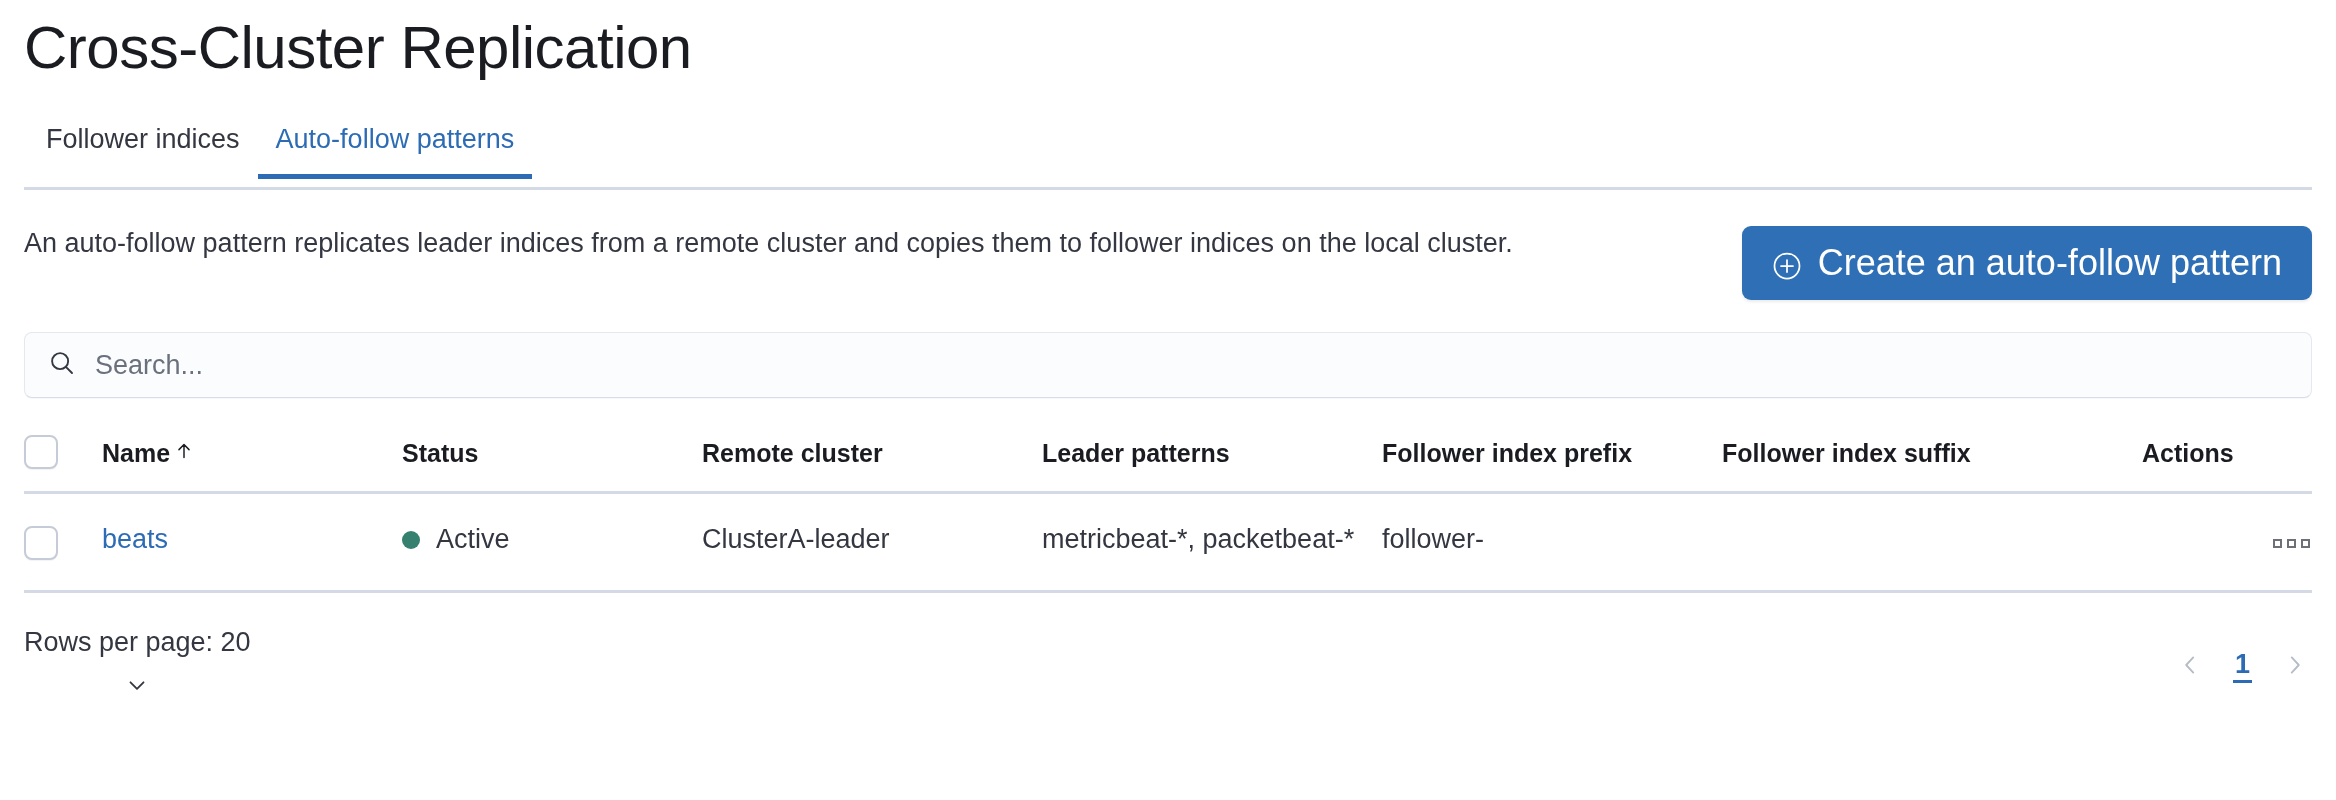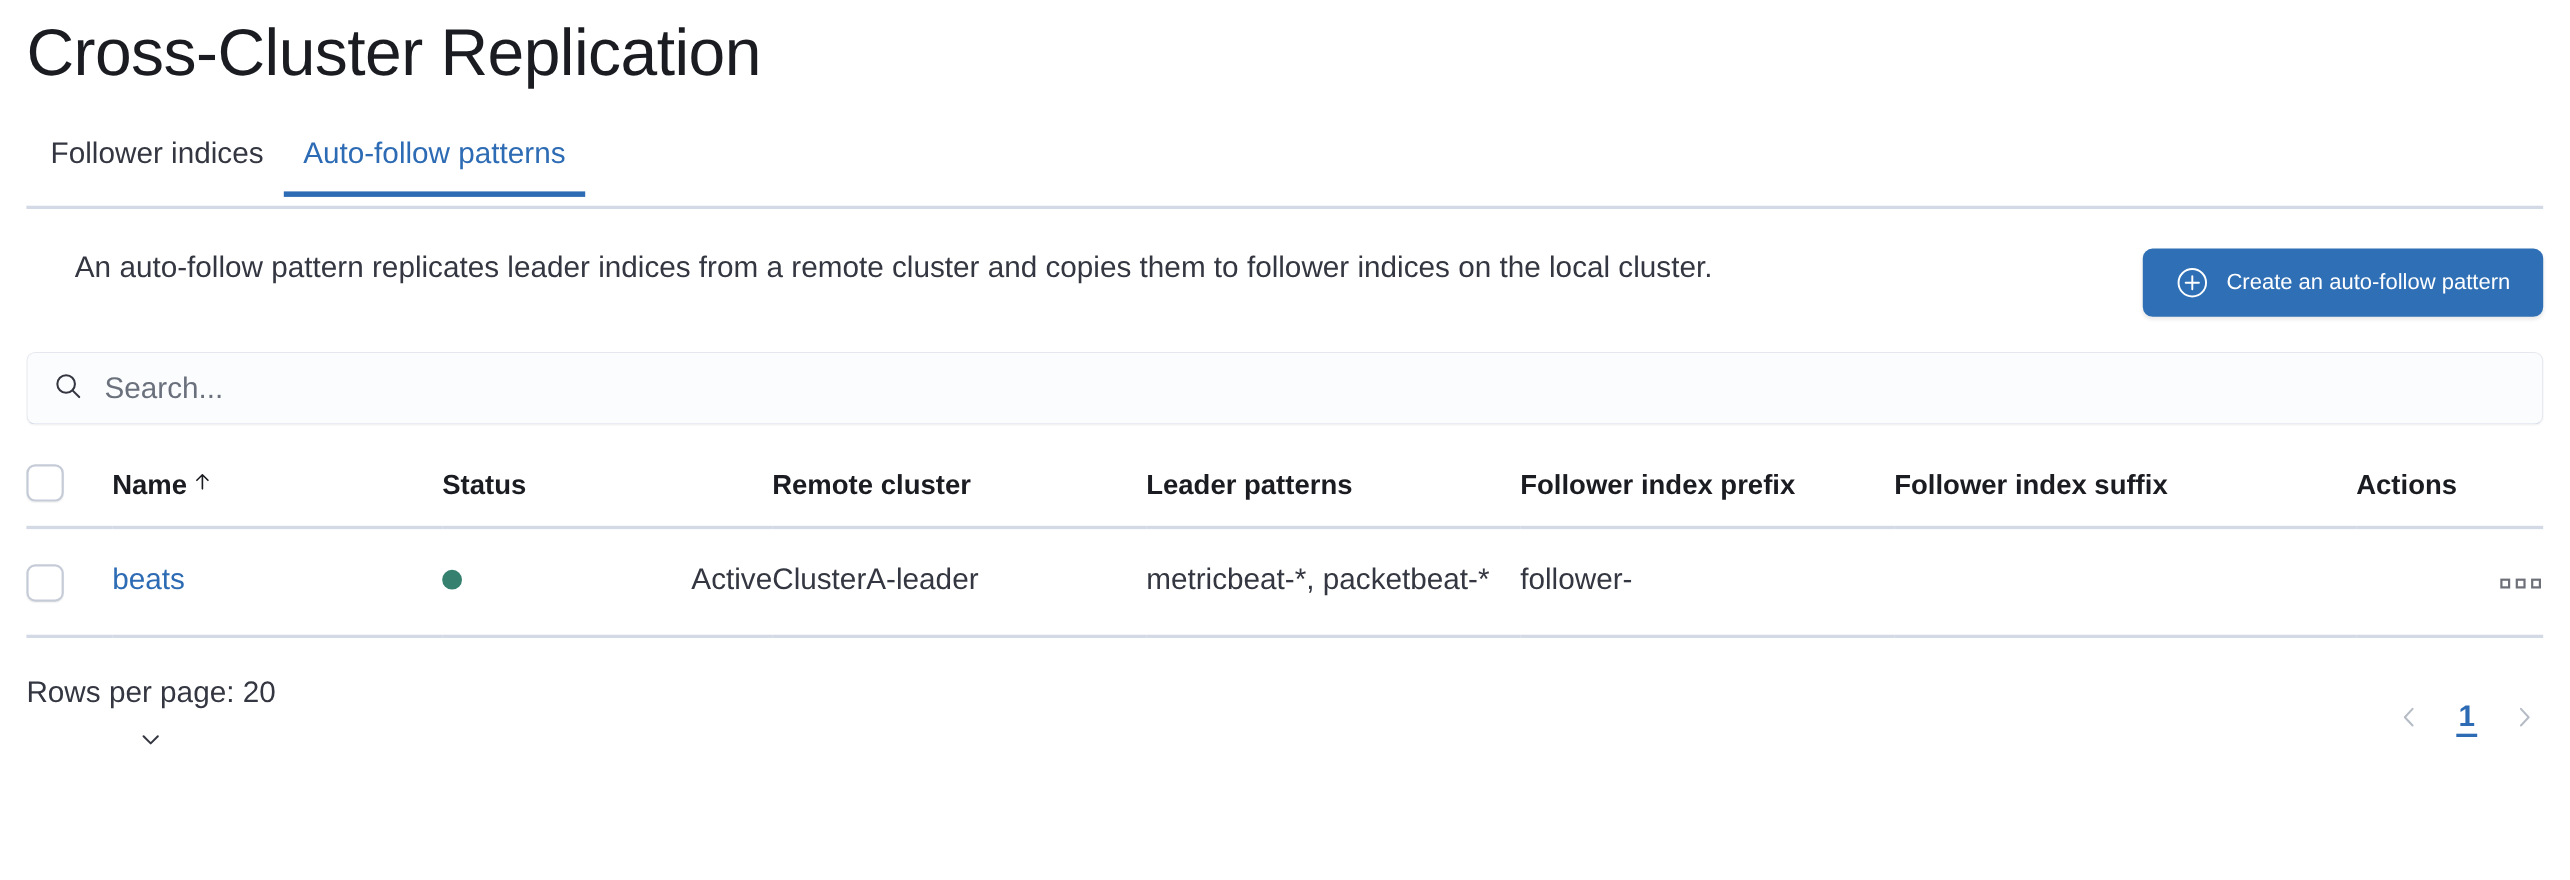--- a/index.html
+++ b/index.html
@@ -68,40 +68,39 @@
     z-index: 2;
   }
 
   
   .intro {
     display: flex;
     align-items: flex-start;
     justify-content: space-between;
     margin-top: 34px;
     gap: 40px;
-    margin-left: 44px;
   }
   .intro-text {
     font-size: 27px;
     line-height: 1.48;
     color: #343741;
     max-width: 1700px;
     font-weight: 400;
   }
   .create-btn {
     flex: 0 0 auto;
     display: inline-flex;
     align-items: center;
     gap: 16px;
     background: #2f6fb5;
     color: #ffffff;
     border: none;
     border-radius: 9px;
     padding: 16px 30px;
-    font-size: 20px;
+    font-size: 36px;
     font-family: inherit;
     font-weight: 400;
     cursor: pointer;
     white-space: nowrap;
     box-shadow: 0 2px 3px rgba(0,0,0,0.08);
     margin-top: 2px;
   }
   .plus-circle {
     width: 30px; height: 30px;
     display: inline-block;
@@ -187,21 +186,21 @@
   .th-sortable { display: inline-flex; align-items: center; gap: 3px; cursor: pointer; }
   .sort-arrow { display: inline-block; }
 
   .name-link {
     color: #2d6cb4;
     text-decoration: none;
     cursor: pointer;
     font-size: 27px;
   }
 
-  .status-cell { display: flex; align-items: center; gap: 16px; justify-content: space-between; }
+  .status-cell { display: flex; align-items: center; gap: 16px; }
   .status-dot {
     width: 18px; height: 18px;
     border-radius: 50%;
     background: #35806f;
     flex: 0 0 auto;
   }
   .actions-btn {
     display: inline-flex;
     gap: 5px;
     align-items: center;

